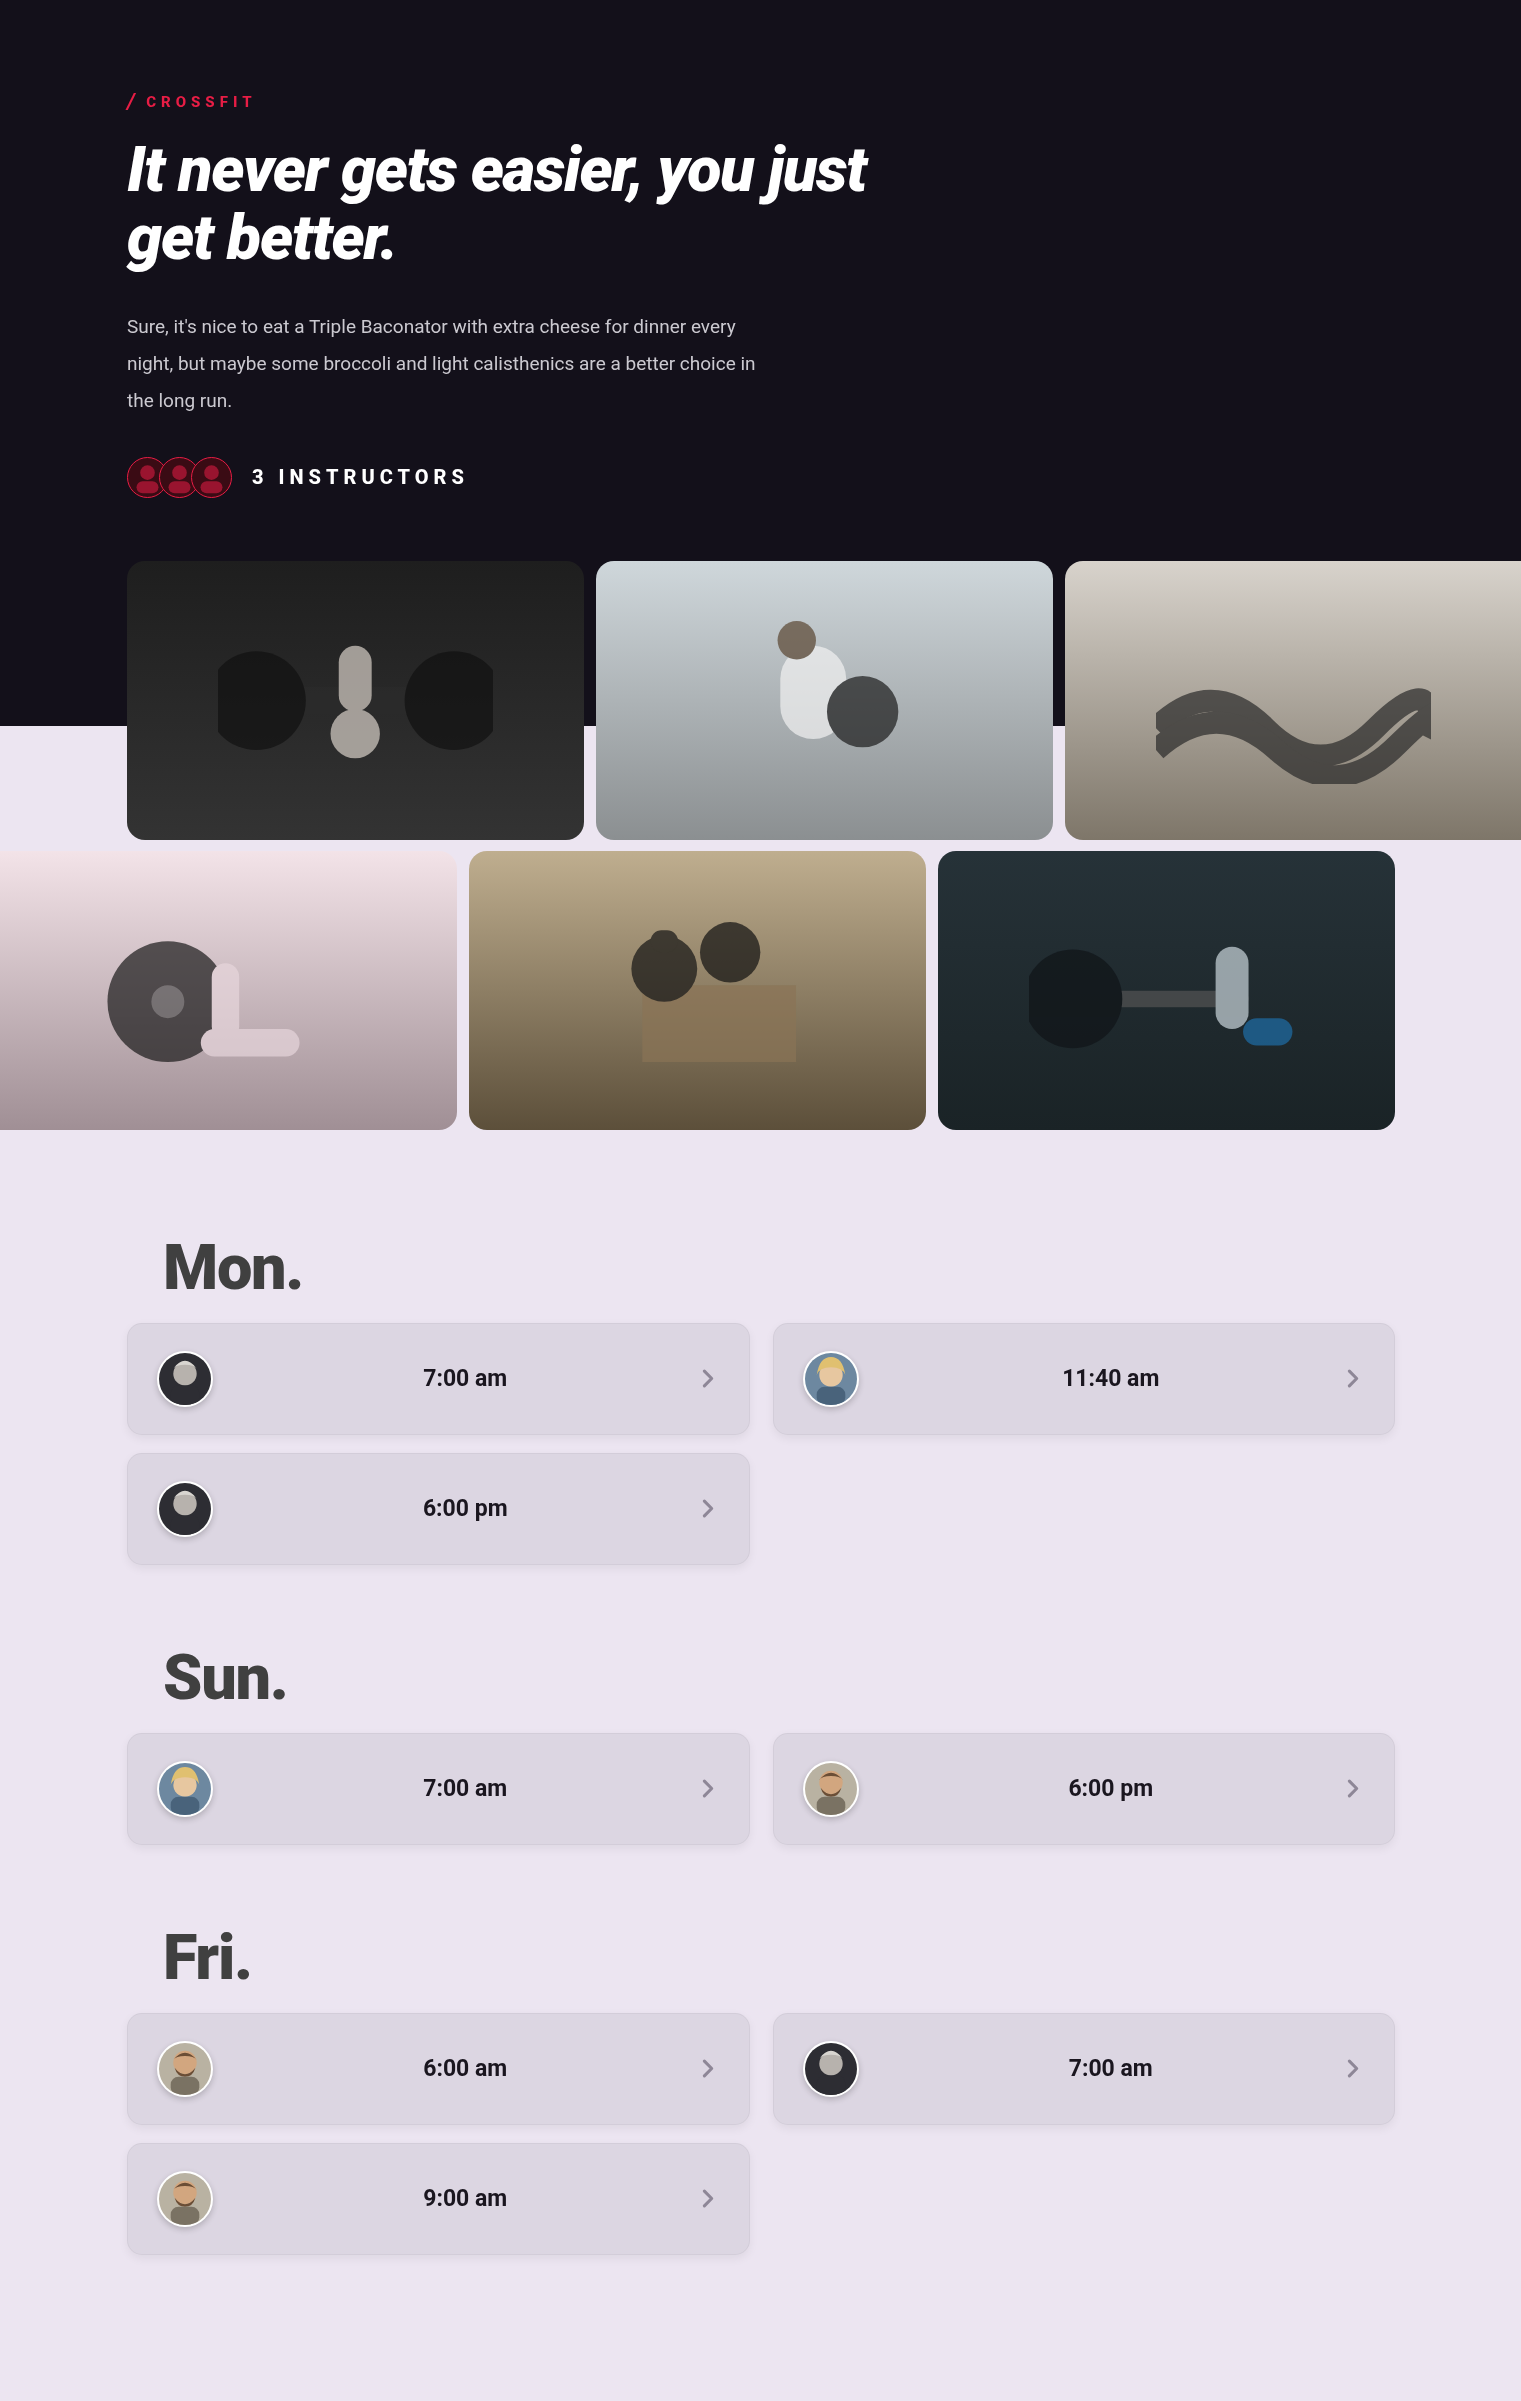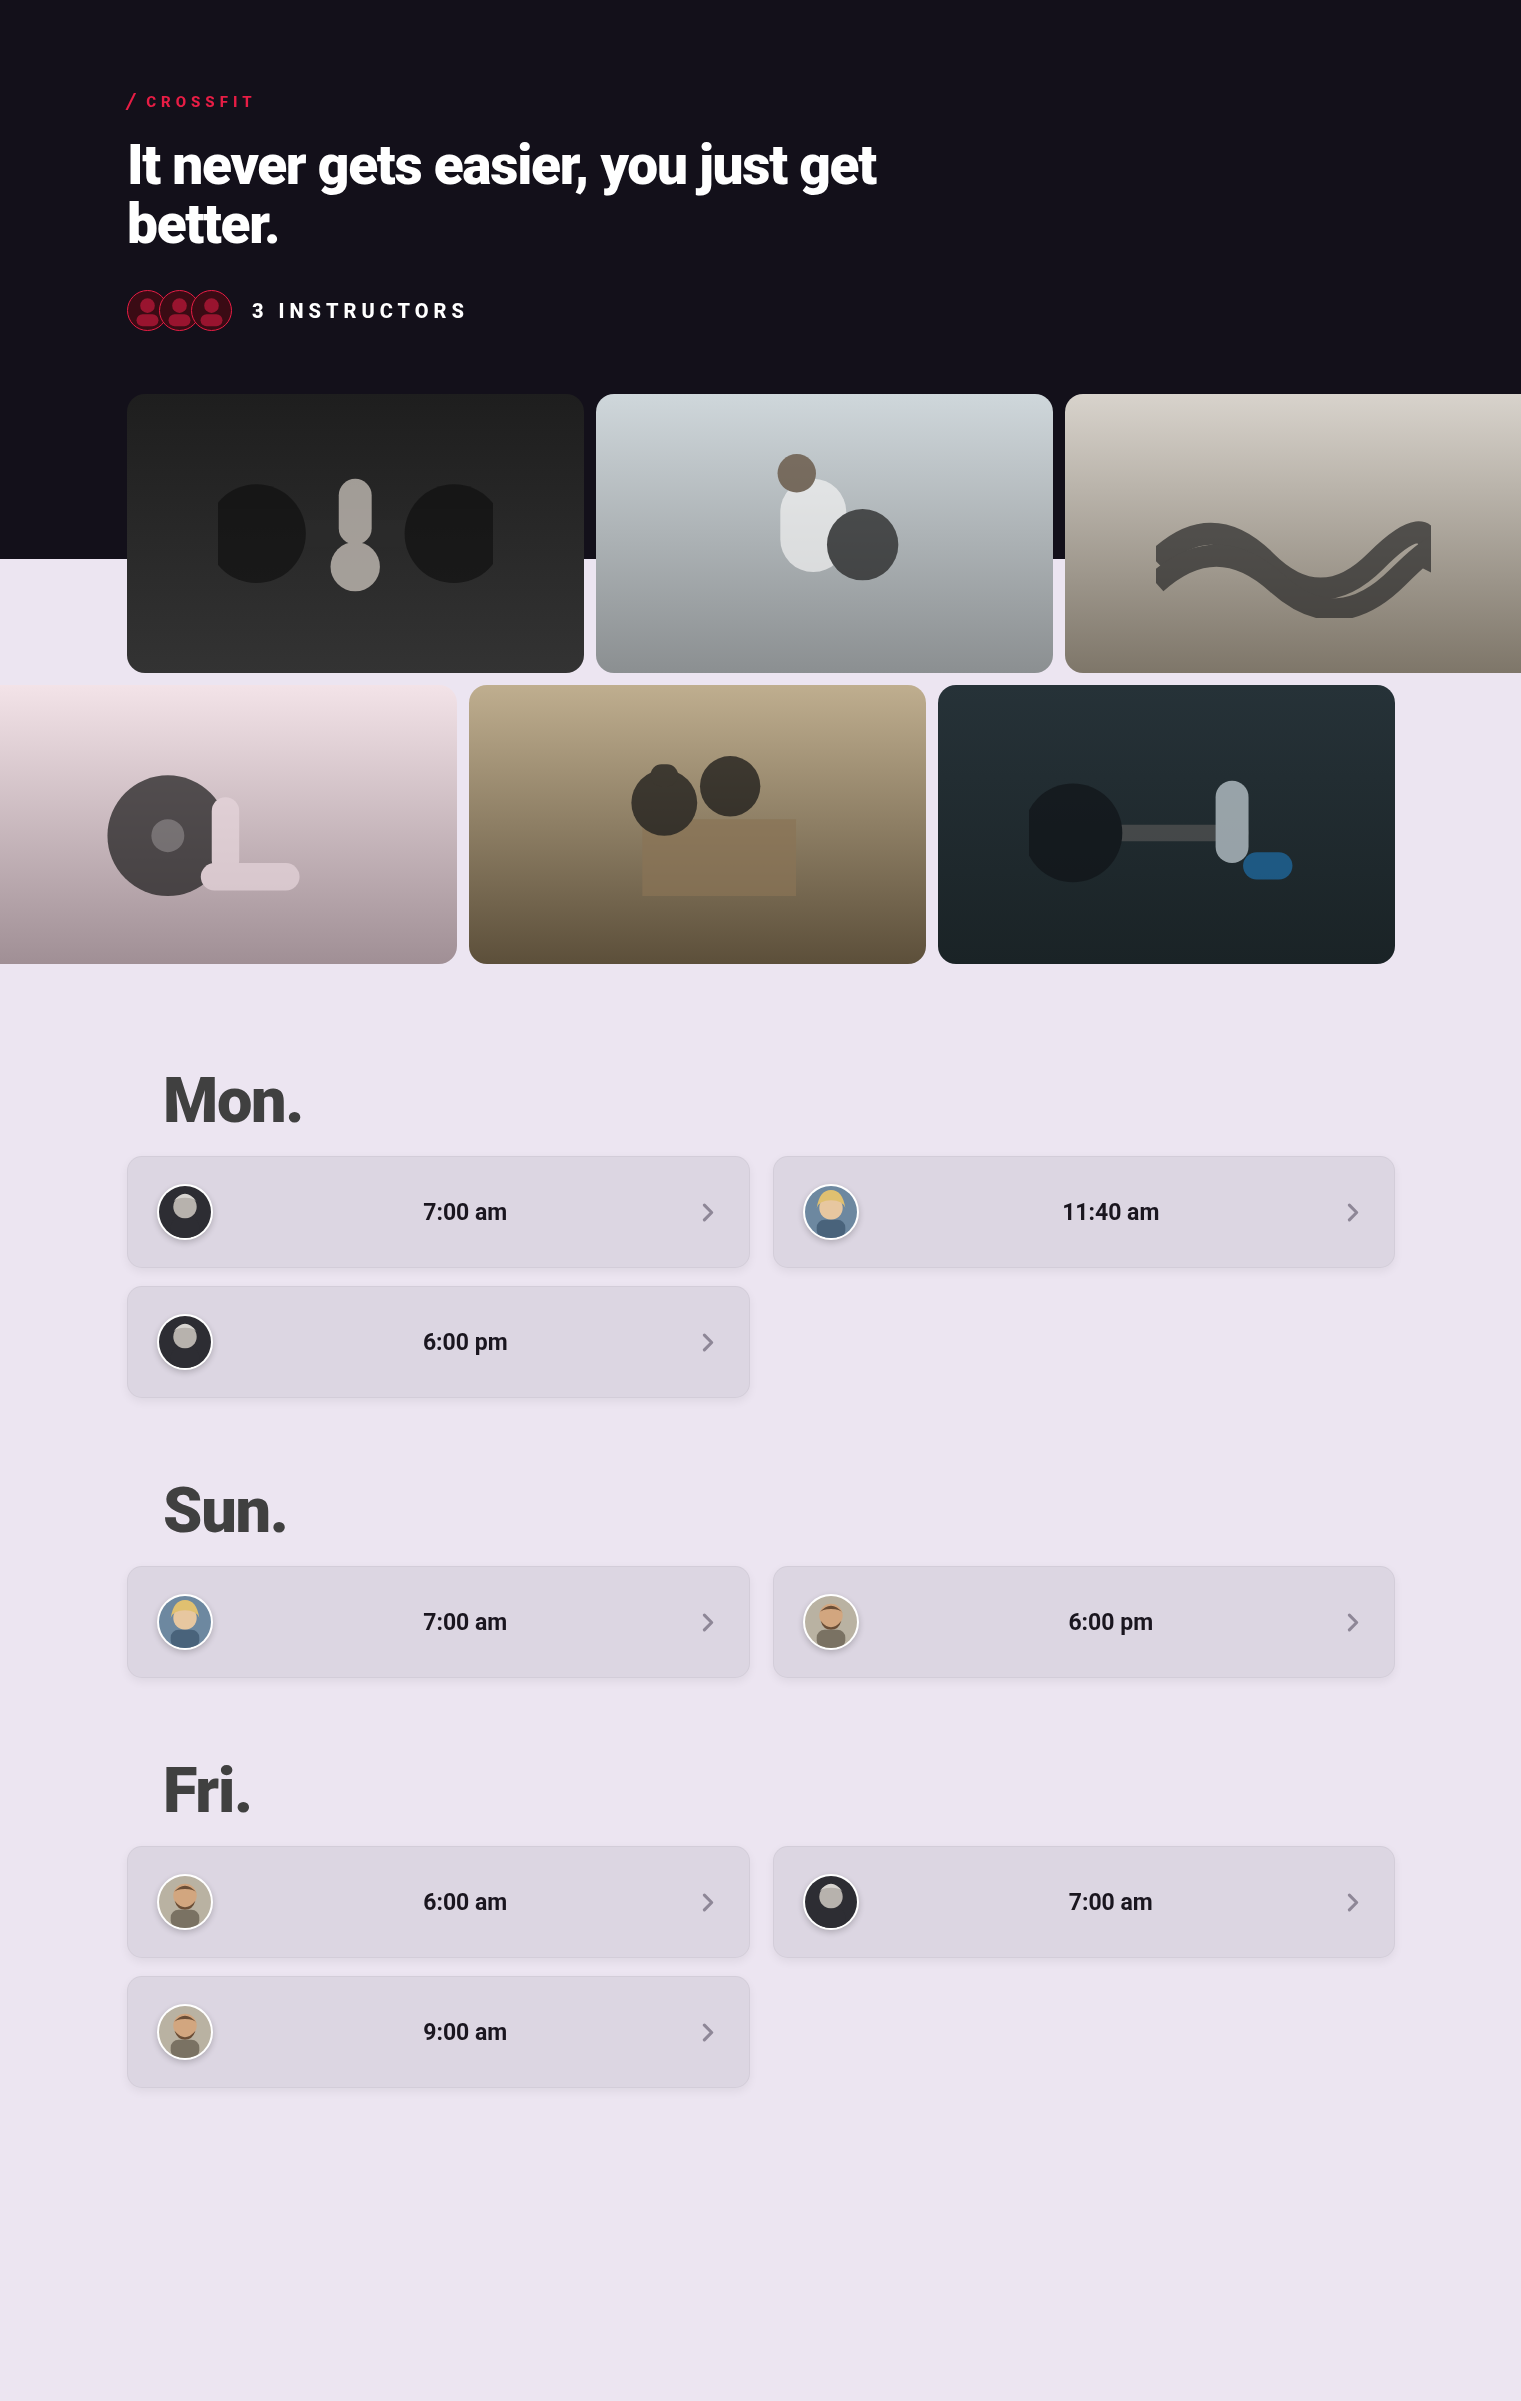--- a/index.html
+++ b/index.html
@@ -30,26 +30,27 @@
     font-style: italic;
   }
   .eyebrow-label {
     color: #e71d45;
     font-weight: 800;
     font-size: 15px;
     letter-spacing: 5px;
     text-transform: uppercase;
   }
   .hero-title {
-    font-size: 55px;
+    font-size: 63px;
     font-weight: 900;
     line-height: 1.08;
     letter-spacing: -1.3px;
     margin-bottom: 36px;
     max-width: 824px;
+    font-style: italic;
   }
   .hero-desc {
     font-size: 19px;
     line-height: 1.95;
     color: #cbc9d0;
     max-width: 640px;
     margin-bottom: 38px;
   }
   .instructors-row {
     display: flex;
@@ -177,20 +178,21 @@
 </style>
 </head>
 <body>
 
 <section class="hero">
   <div class="eyebrow">
     <span class="eyebrow-slash">/</span>
     <span class="eyebrow-label">CROSSFIT</span>
   </div>
   <h1 class="hero-title">It never gets easier, you just get better.</h1>
+  <p class="hero-desc">Sure, it's nice to eat a Triple Baconator with extra cheese for dinner every night, but maybe some broccoli and light calisthenics are a better choice in the long run.</p>
   <div class="instructors-row">
     <div class="avatar-stack">
       <span class="mini-avatar">
         <svg viewBox="0 0 32 32">
             <circle cx="16" cy="12" r="6" fill="#e71d45" opacity="0.55"></circle>
             <rect x="7" y="19" width="18" height="10" rx="5" fill="#e71d45" opacity="0.55"></rect>
           </svg>
       </span>
       <span class="mini-avatar">
         <svg viewBox="0 0 32 32">

